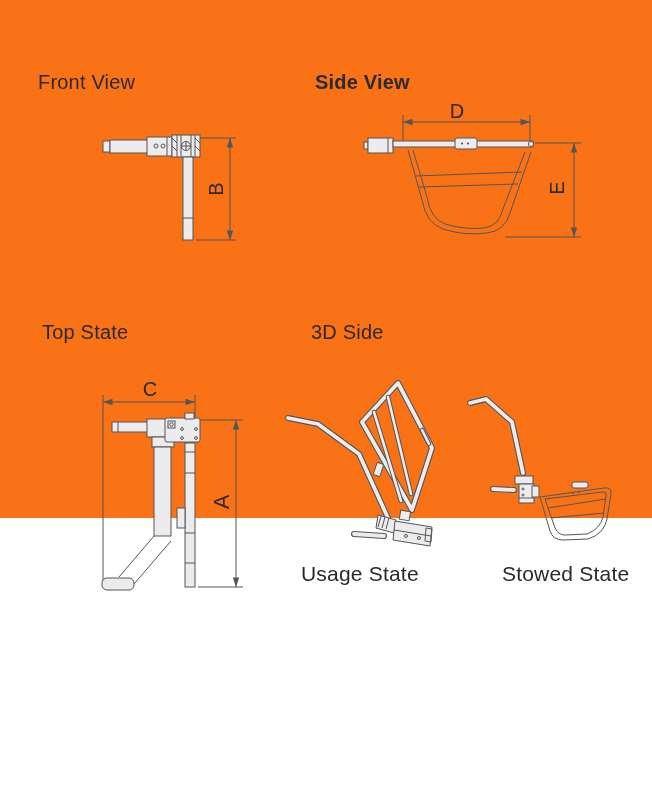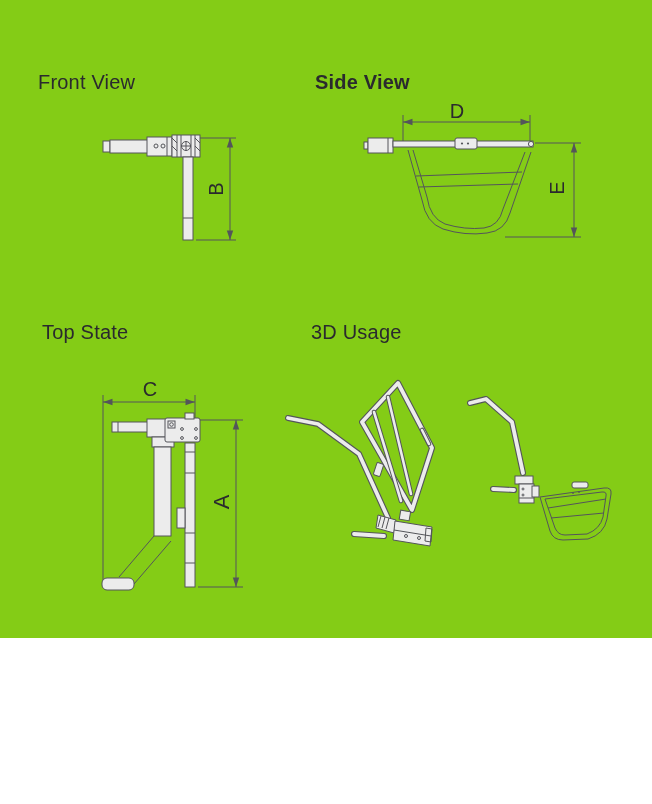--- a/index.html
+++ b/index.html
@@ -1,19 +1,19 @@
 <!DOCTYPE html>
 <html><head>
 <meta charset="utf-8">
 <style>
   html,body{margin:0;padding:0;}
   body{width:652px;height:804px;position:relative;overflow:hidden;
        font-family:"Liberation Sans",sans-serif;background:#ffffff;}
   .page{position:absolute;left:0;top:0;width:652px;height:804px;}
-  .drawing-area{position:absolute;left:0;top:0;width:652px;height:638px;background:#84cc16;}
+  .drawing-area{position:absolute;left:0;top:0;width:652px;height:518px;background:#f97316;}
   .table-area{position:absolute;left:0;top:658px;width:652px;height:146px;background:#ffffff;}
   .view-title{position:absolute;font-size:20px;color:#2a2a2e;white-space:nowrap;letter-spacing:0.2px;}
   .state-label{position:absolute;font-size:21px;color:#2a2a2e;white-space:nowrap;letter-spacing:0.2px;}
   svg{position:absolute;overflow:visible;}
   svg text{font-family:"Liberation Sans",sans-serif;}
   .ln{stroke:#54555a;fill:none;stroke-width:1;}
   .lnf{stroke:#54555a;fill:#ececec;stroke-width:1;}
   .arr{fill:#54555a;stroke:none;}
   .dimtext{font-size:20px;fill:#2a2a2e;}
   .dimtext-lg{font-size:22px;fill:#2a2a2e;}
@@ -25,21 +25,21 @@
 </head>
 <body>
 
 <div class="page">
 
   <div class="drawing-area">
 
     <div class="view-title" style="left:38px;top:71px;">Front View</div>
     <div class="view-title" style="left:315px;top:71px;font-weight:bold;">Side View</div>
     <div class="view-title" style="left:42px;top:321px;">Top State</div>
-    <div class="view-title" style="left:311px;top:321px;">3D Usage</div>
+    <div class="view-title" style="left:311px;top:321px;">3D Side</div>
 
     <svg style="left:95px;top:128px;" width="150" height="122" viewBox="0 0 150 122">
       <g>
         <rect class="lnf" x="8" y="13" width="7" height="11"></rect>
         <rect class="lnf" x="15" y="12" width="38" height="13"></rect>
       </g>
       <g>
         <rect class="lnf" x="52" y="9" width="25" height="19"></rect>
         <circle class="ln" cx="61" cy="18" r="2"></circle>
         <circle class="ln" cx="68" cy="18" r="2"></circle>
@@ -210,20 +210,22 @@
         <line class="ln" x1="59" y1="113" x2="74" y2="113"></line>
       </g>
       <g>
         <path class="tube-o" d="M10,18 L26,14 L52,37 L63,88"></path>
         <path class="tube-i" d="M10,18 L26,14 L52,37 L63,88"></path>
         <path class="tube-o" d="M33,104 L54,105"></path>
         <path class="tube-i" d="M33,104 L54,105"></path>
       </g>
     </svg>
 
+    <div class="state-label" style="left:301px;top:562px;">Usage State</div>
+    <div class="state-label" style="left:502px;top:562px;">Stowed State</div>
   </div>
 
   <div class="table-area">
 
     <div>
       
       
       
       
       

